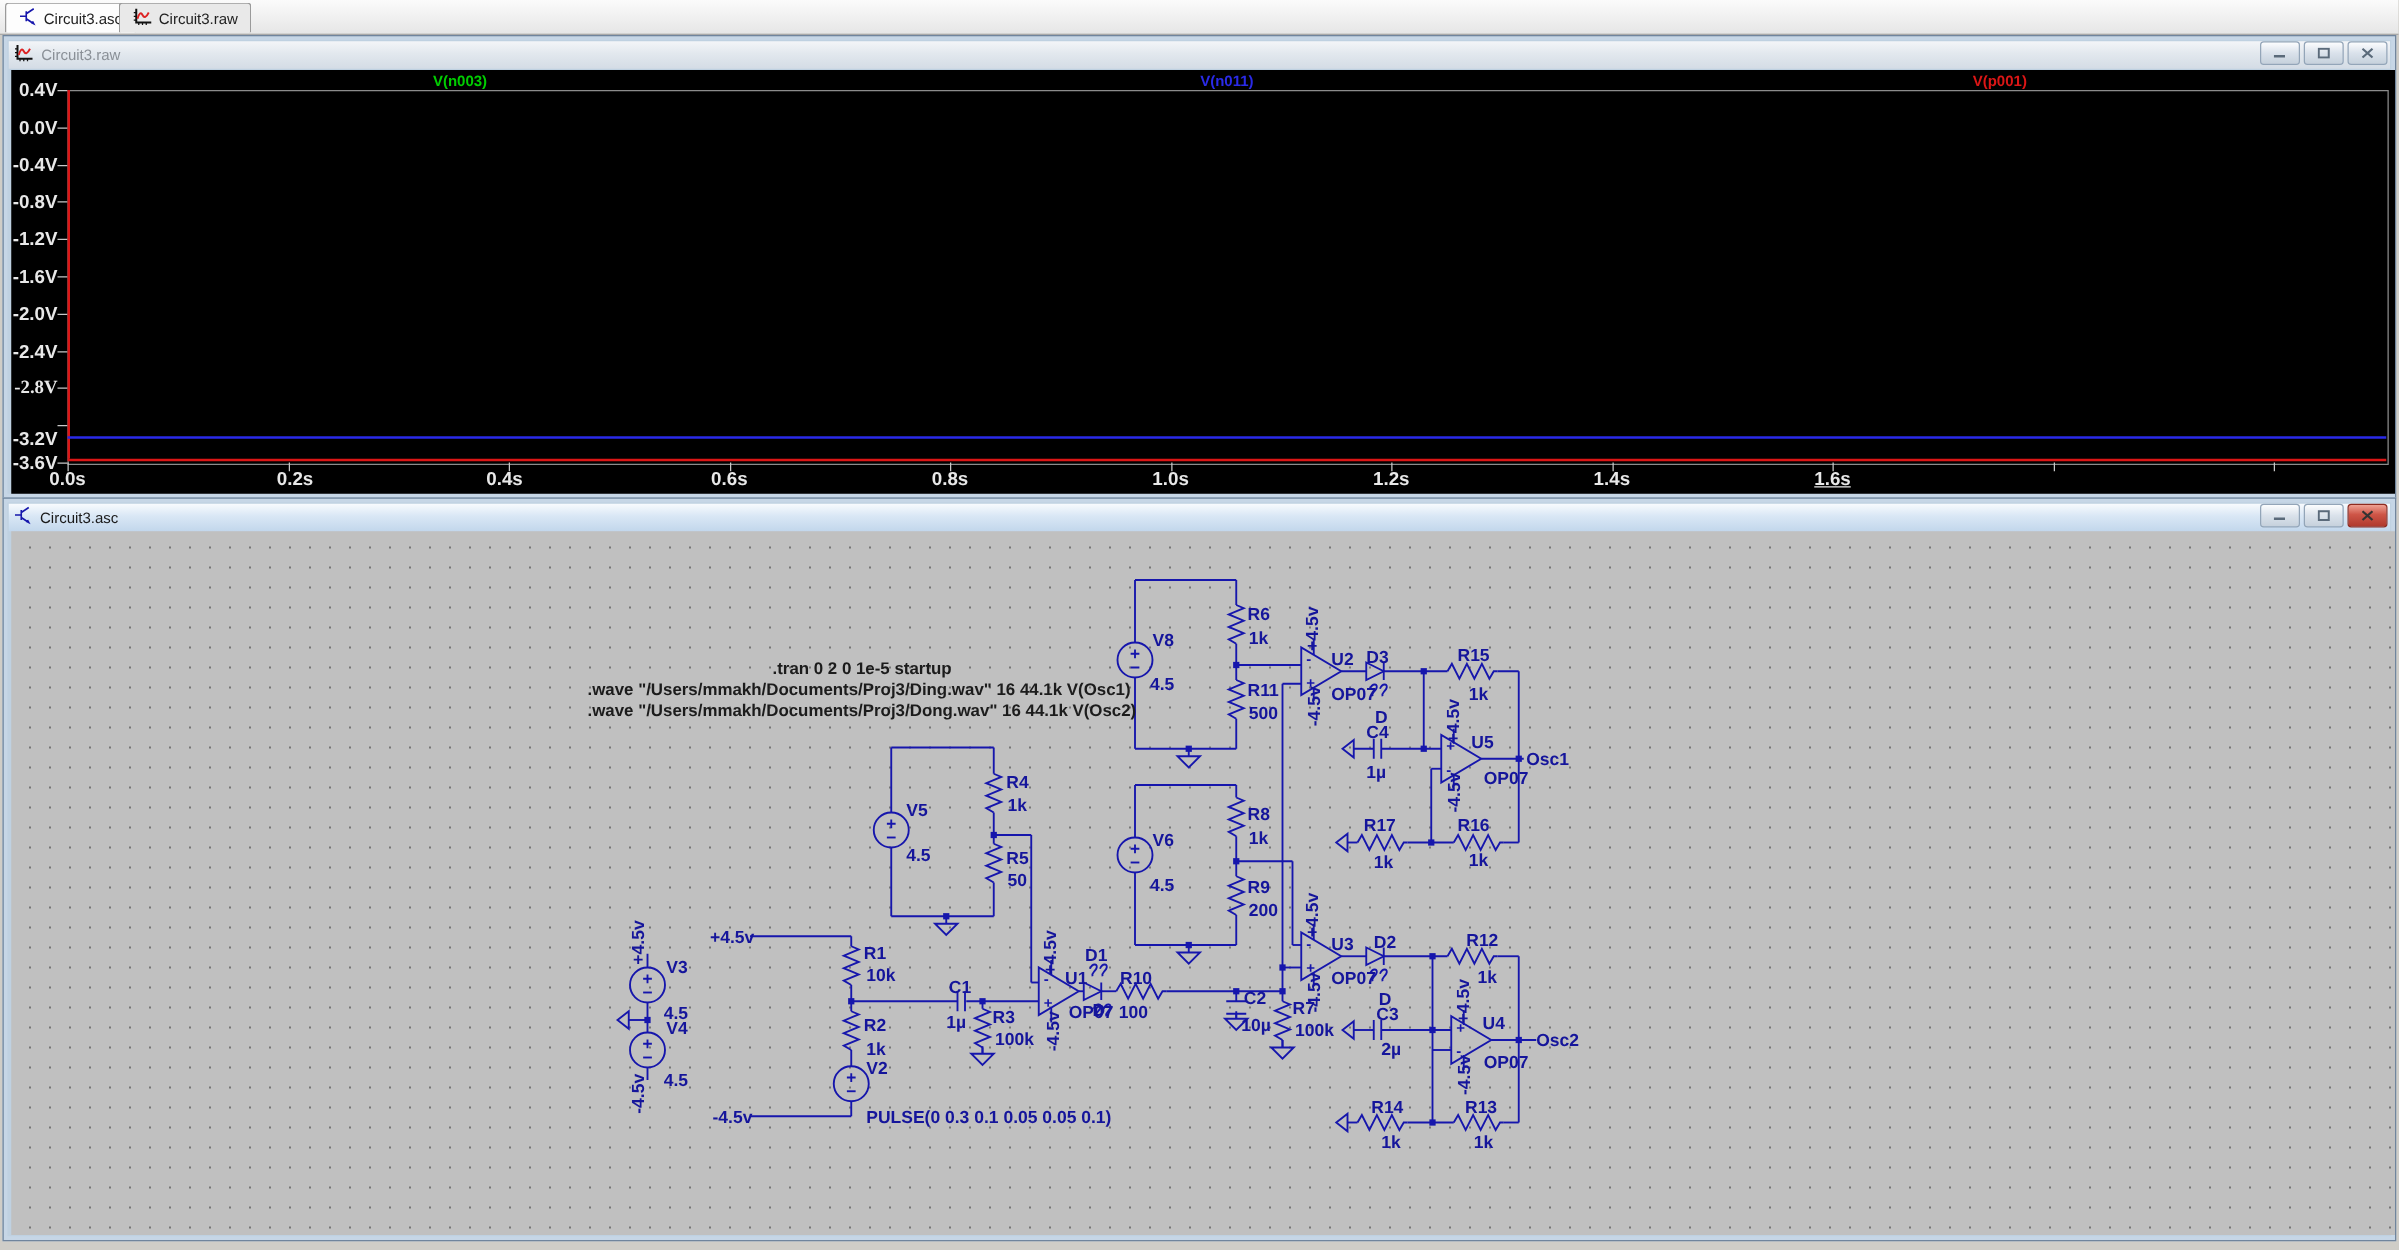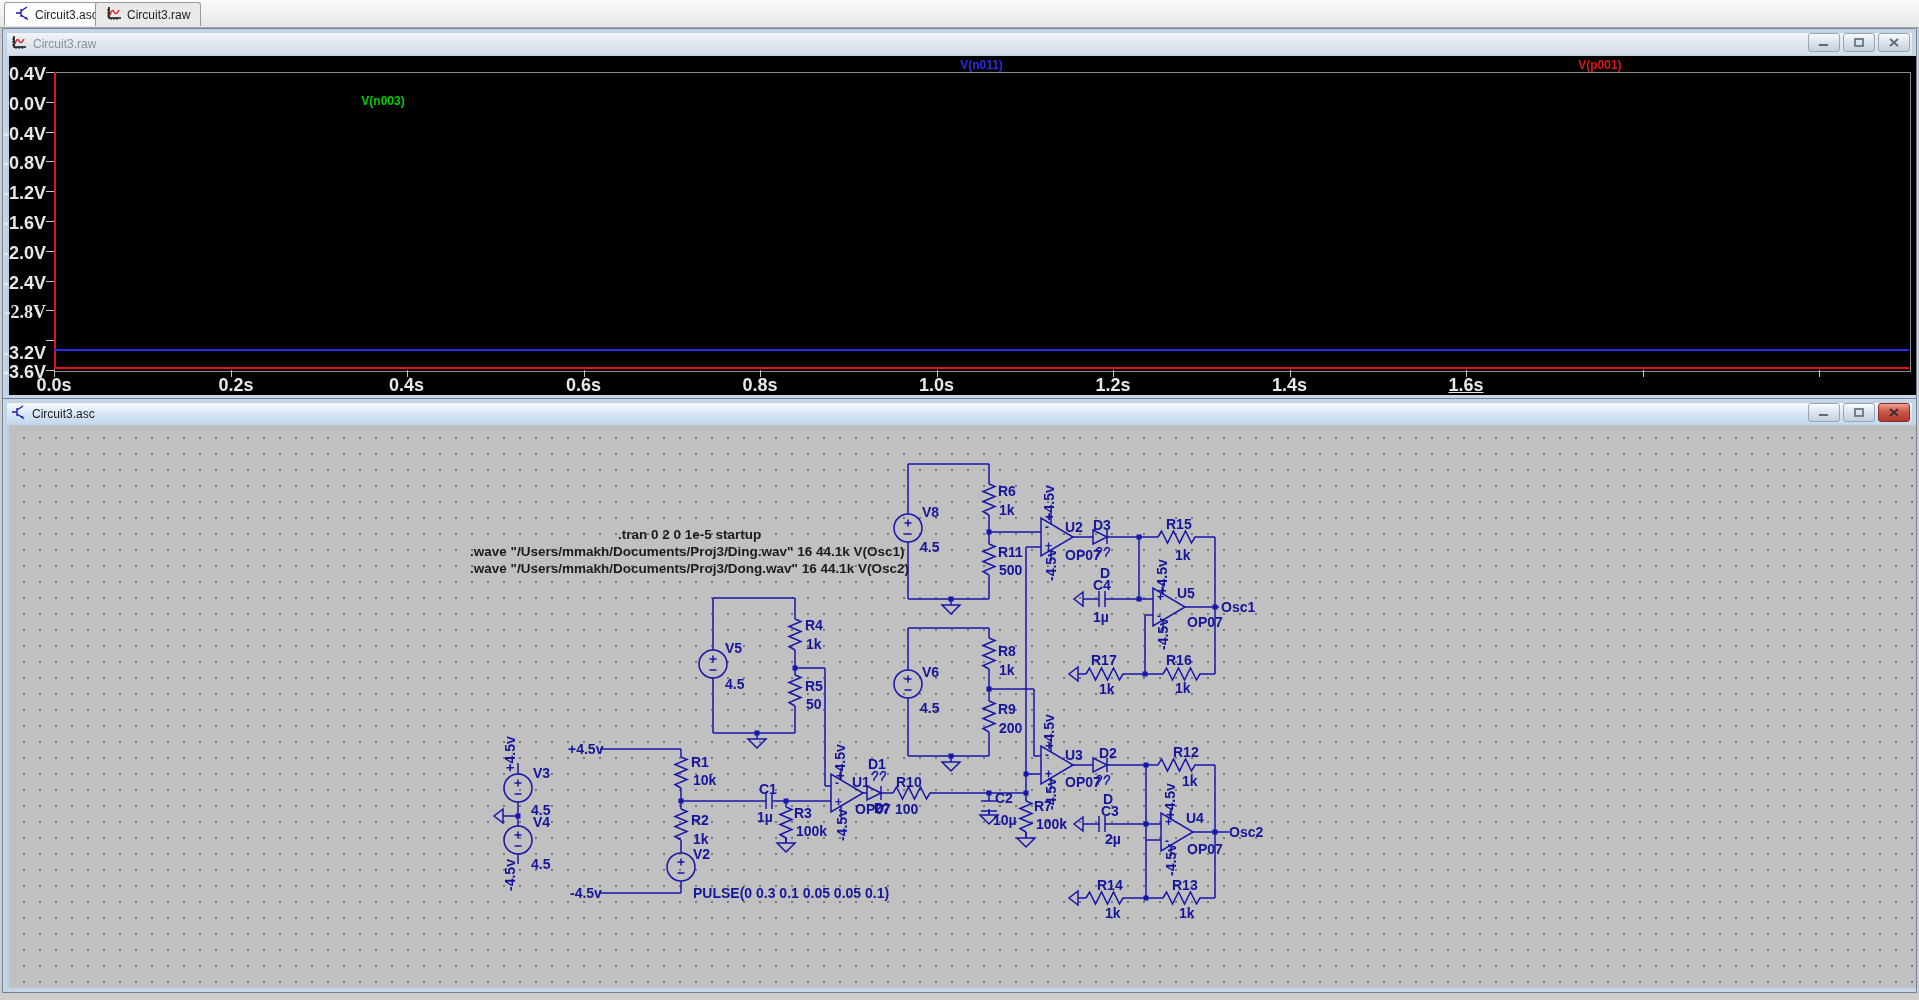--- a/index.html
+++ b/index.html
@@ -12,21 +12,21 @@
   
   .win{position:absolute;border:1px solid #70859D;background:#BFD1E1;box-shadow:inset 0 0 0 3px #C6D6E6;}
   .titlebar{position:absolute;left:4px;right:4px;top:4px;height:22px;display:flex;align-items:center;gap:6px;padding-left:4px;font-size:12px;}
   .titlebar.active{background:linear-gradient(#F8FBFE,#D9E7F5 45%,#C2D7EC);color:#1A1A1A;}
   .titlebar.inactive{background:linear-gradient(#F3F5F8,#E2E8EE 45%,#D4DCE5);color:#8A9097;}
   .winbtns{position:absolute;right:2px;top:0;display:flex;gap:3px;}
   .wbtn{width:30px;height:17px;border:1px solid #93A5B8;border-radius:3px;background:linear-gradient(#FCFDFE,#DAE2EB 50%,#C6D1DC);display:flex;align-items:center;justify-content:center;}
   .wbtn.red{background:linear-gradient(#EFA193,#CE5547 45%,#B03A2E);border-color:#8E2B20;}
   
   #wavclient{position:absolute;left:6px;top:27px;width:1907px;height:339px;background:#000;}
-  .wlabel{position:absolute;color:#E8E8E8;font-size:18px;font-weight:bold;white-space:nowrap;}
+  .wlabel{position:absolute;color:#E8E8E8;font-size:15px;font-weight:bold;white-space:nowrap;}
   .tracename{position:absolute;top:2px;font-size:12px;font-weight:bold;transform:translateX(-50%);}
   .dashy{position:absolute;width:8px;height:1px;background:#C8C8C8;}
   .dashx{position:absolute;width:1px;height:7px;background:#C8C8C8;}
   #plotframe{position:absolute;border:1px solid #8C8C8C;}
   .traceline{position:absolute;}
   
   #schclient{position:absolute;left:6px;top:26px;width:1907px;height:563px;background:#C0C0C0;
     background-image:radial-gradient(circle,#767676 0.9px,transparent 1.1px);background-size:16px 16px;background-position:7px 5px;}
   #schsvg{position:absolute;left:0;top:0;}
   .sch-wire{stroke:#1616AC;stroke-width:1.5;fill:none;}
@@ -127,21 +127,21 @@
         <div class="dashx" style="left:927.5px;top:314px;"></div>
         <span class="wlabel" style="left:909.5px;top:319px;width:36px;text-align:center;">1.0s</span>
         <div class="dashx" style="left:1104px;top:314px;"></div>
         <span class="wlabel" style="left:1086px;top:319px;width:36px;text-align:center;">1.2s</span>
         <div class="dashx" style="left:1280.5px;top:314px;"></div>
         <span class="wlabel" style="left:1262.5px;top:319px;width:36px;text-align:center;">1.4s</span>
         <div class="dashx" style="left:1457px;top:314px;"></div>
         <span class="wlabel" style="left:1439px;top:319px;width:36px;text-align:center;text-decoration:underline;">1.6s</span>
         <div class="dashx" style="left:1633.5px;top:314px;"></div>
         <div class="dashx" style="left:1810px;top:314px;"></div>
-        <span class="tracename" style="left:374px;color:#00CE00;margin-top:36px;">V(n003)</span>
+        <span class="tracename" style="left:359px;color:#00CE00;">V(n003)</span>
         <span class="tracename" style="left:972.5px;color:#2A2AE8;">V(n011)</span>
         <span class="tracename" style="left:1590.8333333333335px;color:#DC1616;">V(p001)</span>
         <div class="traceline" style="left:45px;top:16px;width:2px;height:295px;background:#DC1616;"></div>
         <div class="traceline" style="left:45px;top:311px;width:1855px;height:2px;background:#DC1616;"></div>
         <div class="traceline" style="left:45px;top:293px;width:1855px;height:2px;background:#2A2AE8;"></div>
       </div>
   </div>
 
   <div class="win" style="left:2px;top:398px;width:1913px;height:593px;">
     <div class="titlebar active">

